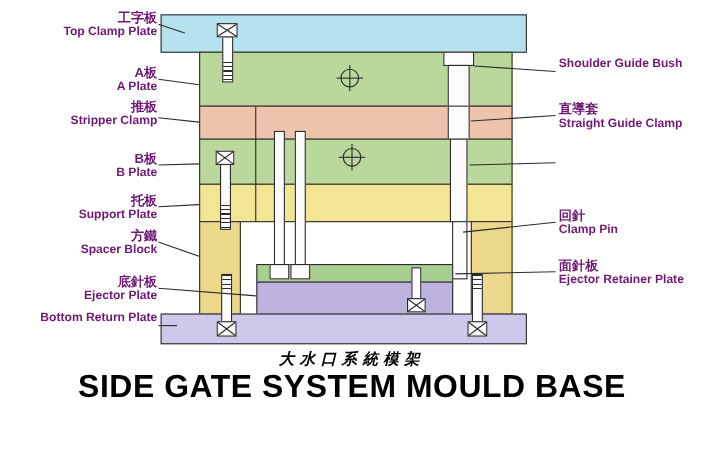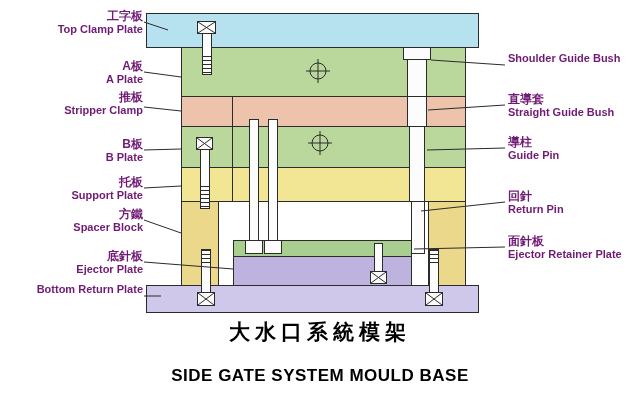--- a/index.html
+++ b/index.html
@@ -11,22 +11,22 @@
     background:repeating-linear-gradient(180deg,#2b2b2b 0 1px,transparent 1px 4px); }
   .hline { position:absolute; height:1px; background:#2b2b2b; }
   .vline { position:absolute; width:1px; background:#2b2b2b; }
   svg.overlay { position:absolute; left:0; top:0; width:640px; height:410px; pointer-events:none; }
   .label { position:absolute; color:#701a75; line-height:1.18; white-space:nowrap; }
   .label .cn { font-size:12px; font-weight:bold; }
   .label .en { font-size:11px; font-weight:bold; }
   .label.left { right:497px; text-align:right; }
   .label.right { left:508px; text-align:left; }
   .title-block { position:absolute; left:0; top:318px; width:640px; text-align:center; color:#000; }
-  .title-cn { font-size:21px; font-weight:bold; letter-spacing:5px; }
-  .title-en { font-size:17px; font-weight:bold; letter-spacing:0.5px; margin-top:20px; }
+  .title-cn { font-size:14px; font-weight:bold; letter-spacing:5px;font-style:italic; }
+  .title-en { font-size:29px; font-weight:bold; letter-spacing:0.5px; margin-top:0; }
 </style>
 </head>
 <body>
 
 <div class="canvas">
 
   <div class="part" style="left: 146px; top: 13px; width: 333px; height: 35px; background-color: rgb(181, 226, 238);"></div>
   <div class="part" style="left: 181px; top: 47px; width: 285px; height: 50px; background-color: rgb(186, 215, 156);"></div>
   <div class="part" style="left: 181px; top: 96px; width: 285px; height: 31px; background-color: rgb(237, 195, 172);"></div>
   <div class="part" style="left: 181px; top: 126px; width: 285px; height: 42px; background-color: rgb(186, 215, 156);"></div>
@@ -137,29 +137,25 @@
   </div>
   <div class="label left" style="top:283px">
     <div class="en">Bottom Return Plate</div>
   </div>
 
   <div class="label right" style="top:52px">
     <div class="en">Shoulder Guide Bush</div>
   </div>
   <div class="label right" style="top:92px">
     <div class="cn">直導套</div>
-    <div class="en">Straight Guide Bush</div>
-  </div>
-  <div class="label right" style="top:135px">
-    <div class="cn">導柱</div>
-    <div class="en">Guide Pin</div>
+    <div class="en">Straight Guide Clamp</div>
   </div>
   <div class="label right" style="top:189px">
     <div class="cn">回針</div>
-    <div class="en">Return Pin</div>
+    <div class="en">Clamp Pin</div>
   </div>
   <div class="label right" style="top:234px">
     <div class="cn">面針板</div>
     <div class="en">Ejector Retainer Plate</div>
   </div>
 
   <div class="title-block">
     <div class="title-cn">大水口系統模架</div>
     <div class="title-en">SIDE GATE SYSTEM MOULD BASE</div>
   </div>

